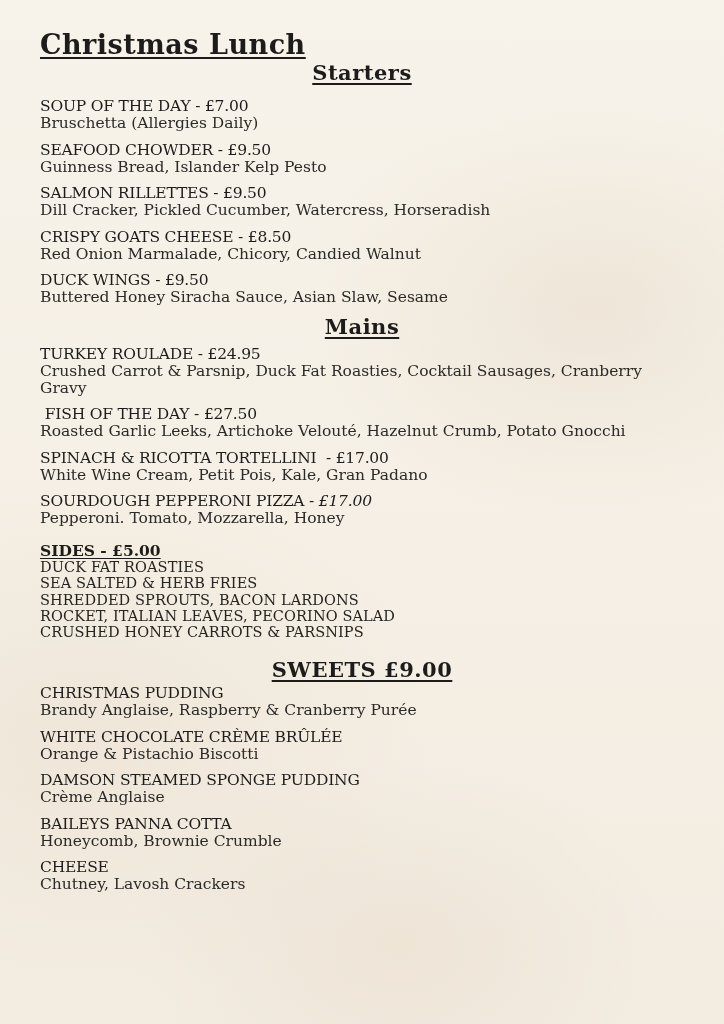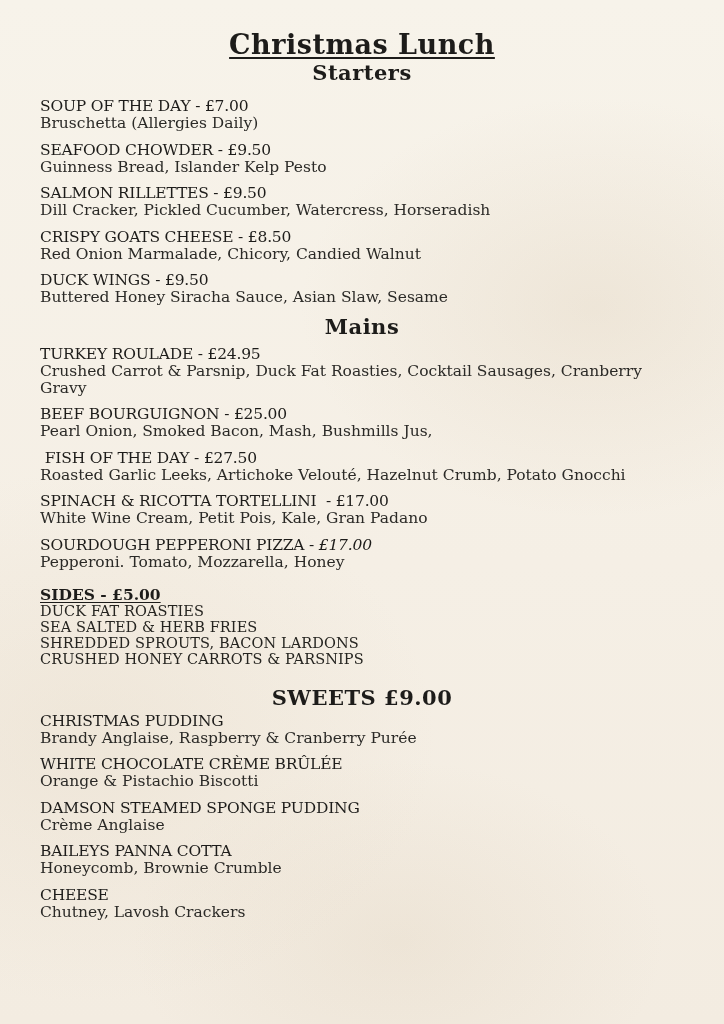--- a/index.html
+++ b/index.html
@@ -15,31 +15,31 @@
     height: 1024px;
     overflow: hidden;
     padding: 30px 40px 0 40px;
     background:
       radial-gradient(ellipse 420px 300px at 82% 30%, rgba(214,196,170,0.25), rgba(214,196,170,0) 70%),
       radial-gradient(ellipse 500px 380px at 12% 72%, rgba(219,203,178,0.22), rgba(219,203,178,0) 70%),
       radial-gradient(ellipse 380px 260px at 55% 92%, rgba(210,192,165,0.18), rgba(210,192,165,0) 70%),
       linear-gradient(180deg, #f7f3ea 0%, #f5efe5 55%, #f3ece1 100%);
   }
   .menu-title {
-    text-align: center;
     font-size: 27px;
     line-height: 30px;
     text-decoration: underline;
     text-underline-offset: 3px;
     letter-spacing: 0.5px;
   }
   .section-heading {
     text-align: center;
     font-size: 21px;
     line-height: 26px;
+    text-decoration: underline;
     text-underline-offset: 3px;
     letter-spacing: 0.5px;
   }
   .heading-starters { margin-bottom: 12px; }
   .heading-mains { line-height: 22px; margin-bottom: 8px; }
   .heading-sweets { line-height: 22px; margin-top: 19px; margin-bottom: 4px; }
   .menu-item { margin-bottom: 9.5px; }
   .item-name {
     font-family: "DejaVu Serif", "Liberation Serif", serif;
     font-weight: normal;
@@ -109,42 +109,39 @@
   </section>
 
   <h2 class="section-heading heading-mains">Mains</h2>
 
   <section>
     <div class="menu-item">
       <div class="item-name">TURKEY ROULADE - £24.95</div>
       <div class="item-desc">Crushed Carrot &amp; Parsnip, Duck Fat Roasties, Cocktail Sausages, Cranberry Gravy</div>
     </div>
     <div class="menu-item">
-      <div class="item-name">BEEF BOURGUIGNON - £25.00</div>
-      <div class="item-desc">Pearl Onion, Smoked Bacon, Mash, Bushmills Jus,</div>
-    </div>
-    <div class="menu-item">
       <div class="item-name"> FISH OF THE DAY - £27.50</div>
       <div class="item-desc">Roasted Garlic Leeks, Artichoke Velouté, Hazelnut Crumb, Potato Gnocchi</div>
     </div>
     <div class="menu-item">
       <div class="item-name">SPINACH &amp; RICOTTA TORTELLINI  - £17.00</div>
       <div class="item-desc">White Wine Cream, Petit Pois, Kale, Gran Padano</div>
     </div>
     <div class="menu-item">
       <div class="item-name"><span>SOURDOUGH PEPPERONI PIZZA - </span><span class="price-italic">£17.00</span></div>
       <div class="item-desc">Pepperoni. Tomato, Mozzarella, Honey</div>
     </div>
   </section>
 
   <section class="sides-block">
     <div class="sides-heading">SIDES - £5.00</div>
     <div class="sides-line">DUCK FAT ROASTIES</div>
     <div class="sides-line">SEA SALTED &amp; HERB FRIES</div>
     <div class="sides-line">SHREDDED SPROUTS, BACON LARDONS</div>
+    <div class="sides-line">ROCKET, ITALIAN LEAVES, PECORINO SALAD</div>
     <div class="sides-line">CRUSHED HONEY CARROTS &amp; PARSNIPS</div>
   </section>
 
   <h2 class="section-heading heading-sweets">SWEETS £9.00</h2>
 
   <section>
     <div class="menu-item">
       <div class="item-name">CHRISTMAS PUDDING</div>
       <div class="item-desc">Brandy Anglaise, Raspberry &amp; Cranberry Purée</div>
     </div>

